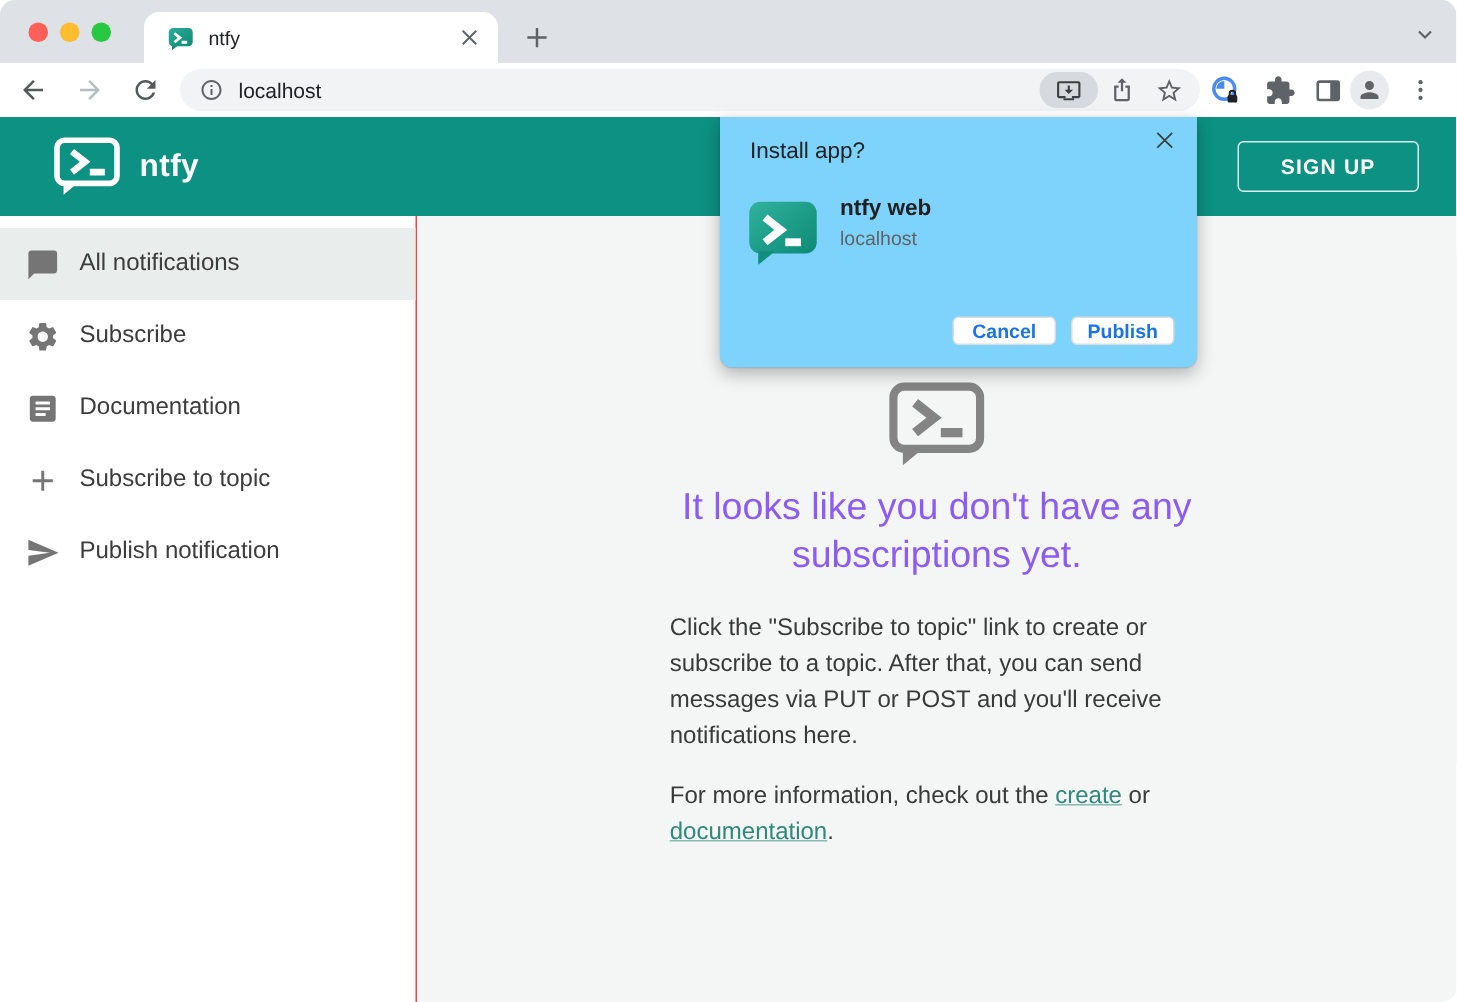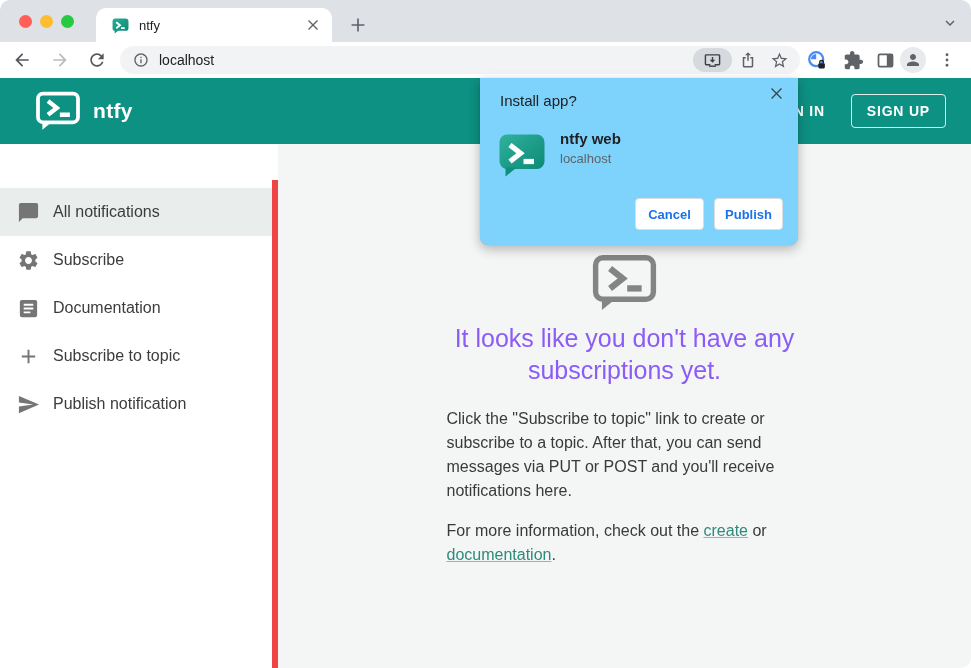--- a/index.html
+++ b/index.html
@@ -42,44 +42,44 @@
   .avatar svg{width:18px;height:18px;}
   .dots { position:absolute; top:8px; left:938px; width:18px; height:20px; color:#5f6368; }
   
   .appbar { position:absolute; top:78px; left:0; right:0; height:66px; background:#0d9182;
             display:flex; align-items:center; color:#fff; }
   .brand-logo { margin-left:33px; width:50px; height:40px; color:#fff; flex:none; }
   .brand-name { margin-left:10px; font-size:21px; font-weight:bold; letter-spacing:.3px; }
   .appbar-spacer { flex:1; }
   .signin { font-size:14px; font-weight:bold; letter-spacing:.8px; margin-right:20px; padding:8px 6px; }
   .signup { font-size:14px; font-weight:bold; letter-spacing:.8px; margin-right:25px;
-            padding:8px 15px; border:1px solid rgba(255,255,255,.85); border-radius:4px; }
+            padding:8px 28px; border:1px solid rgba(255,255,255,.85); border-radius:4px; }
   
   .content { position:absolute; top:144px; left:0; right:0; bottom:0; display:flex; }
-  .sidebar { width:278px; flex:none; background:#fff; border-right:6px solid #ef4444; padding-top:8px;margin-top:36px; }
+  .sidebar { width:278px; flex:none; background:#fff; border-right:1px solid #ef4444; padding-top:8px; }
   .side-item { height:48px; display:flex; align-items:center; padding-left:17px; cursor:pointer; }
   .side-item.selected { background:#e9edec; }
   .side-icon { width:23px; height:23px; color:#757575; margin-right:13px; flex:none; }
   .side-label { font-size:16px; color:#3c3c3c; }
   .main { flex:1; background:#f4f5f5; display:flex; flex-direction:column; align-items:center; }
   .empty-logo { margin-top:110px; width:65px; height:58px; color:#848484; }
   .empty-title { margin-top:10px; max-width:430px; font-size:25px; line-height:32px;
                  color:#8b5cf6; text-align:center; font-weight:normal; }
   .empty-p { margin-top:21px; width:356px; font-size:16px; line-height:24px; color:#3a3a3a; }
   .empty-p + .empty-p { margin-top:16px; }
   a.tlink { color:#2e8a7a; text-decoration:underline; text-decoration-color:rgba(46,138,122,.55); cursor:pointer; }
   
   .popup { position:absolute; left:480px; top:78px; width:318px; height:167px; background:#7dd3fc;
            border-radius:0 0 8px 8px; box-shadow:0 4px 12px rgba(0,0,0,.28), 0 0 1px rgba(0,0,0,.2); z-index:40; }
   .popup-title { position:absolute; left:20px; top:14px; font-size:15px; color:#202124; }
   .popup-close { position:absolute; right:13px; top:7px; width:17px; height:17px; color:#3c4043; }
   .popup-appicon { position:absolute; left:18px; top:52px; width:48px; height:48px; }
   .popup-appname { position:absolute; left:80px; top:52px; font-size:15px; color:#202124;font-weight:bold; }
   .popup-origin { position:absolute; left:80px; top:73px; font-size:13px; color:#5f6368; }
-  .popup-btn { position:absolute; bottom:15px; width:69px; height:32px; background:#fff;
+  .popup-btn { position:absolute; bottom:15px; width:69px; height:19px; background:#fff;
                border:1px solid #dadce0; border-radius:4px; color:#1a73e8; font-size:13px; font-weight:bold;
                display:flex; align-items:center; justify-content:center; cursor:pointer; }
   .btn-cancel { right:94px; } .btn-install { right:15px; }
 </style>
 </head>
 <body>
 
 <div class="window">
 
   <div class="tabstrip">

